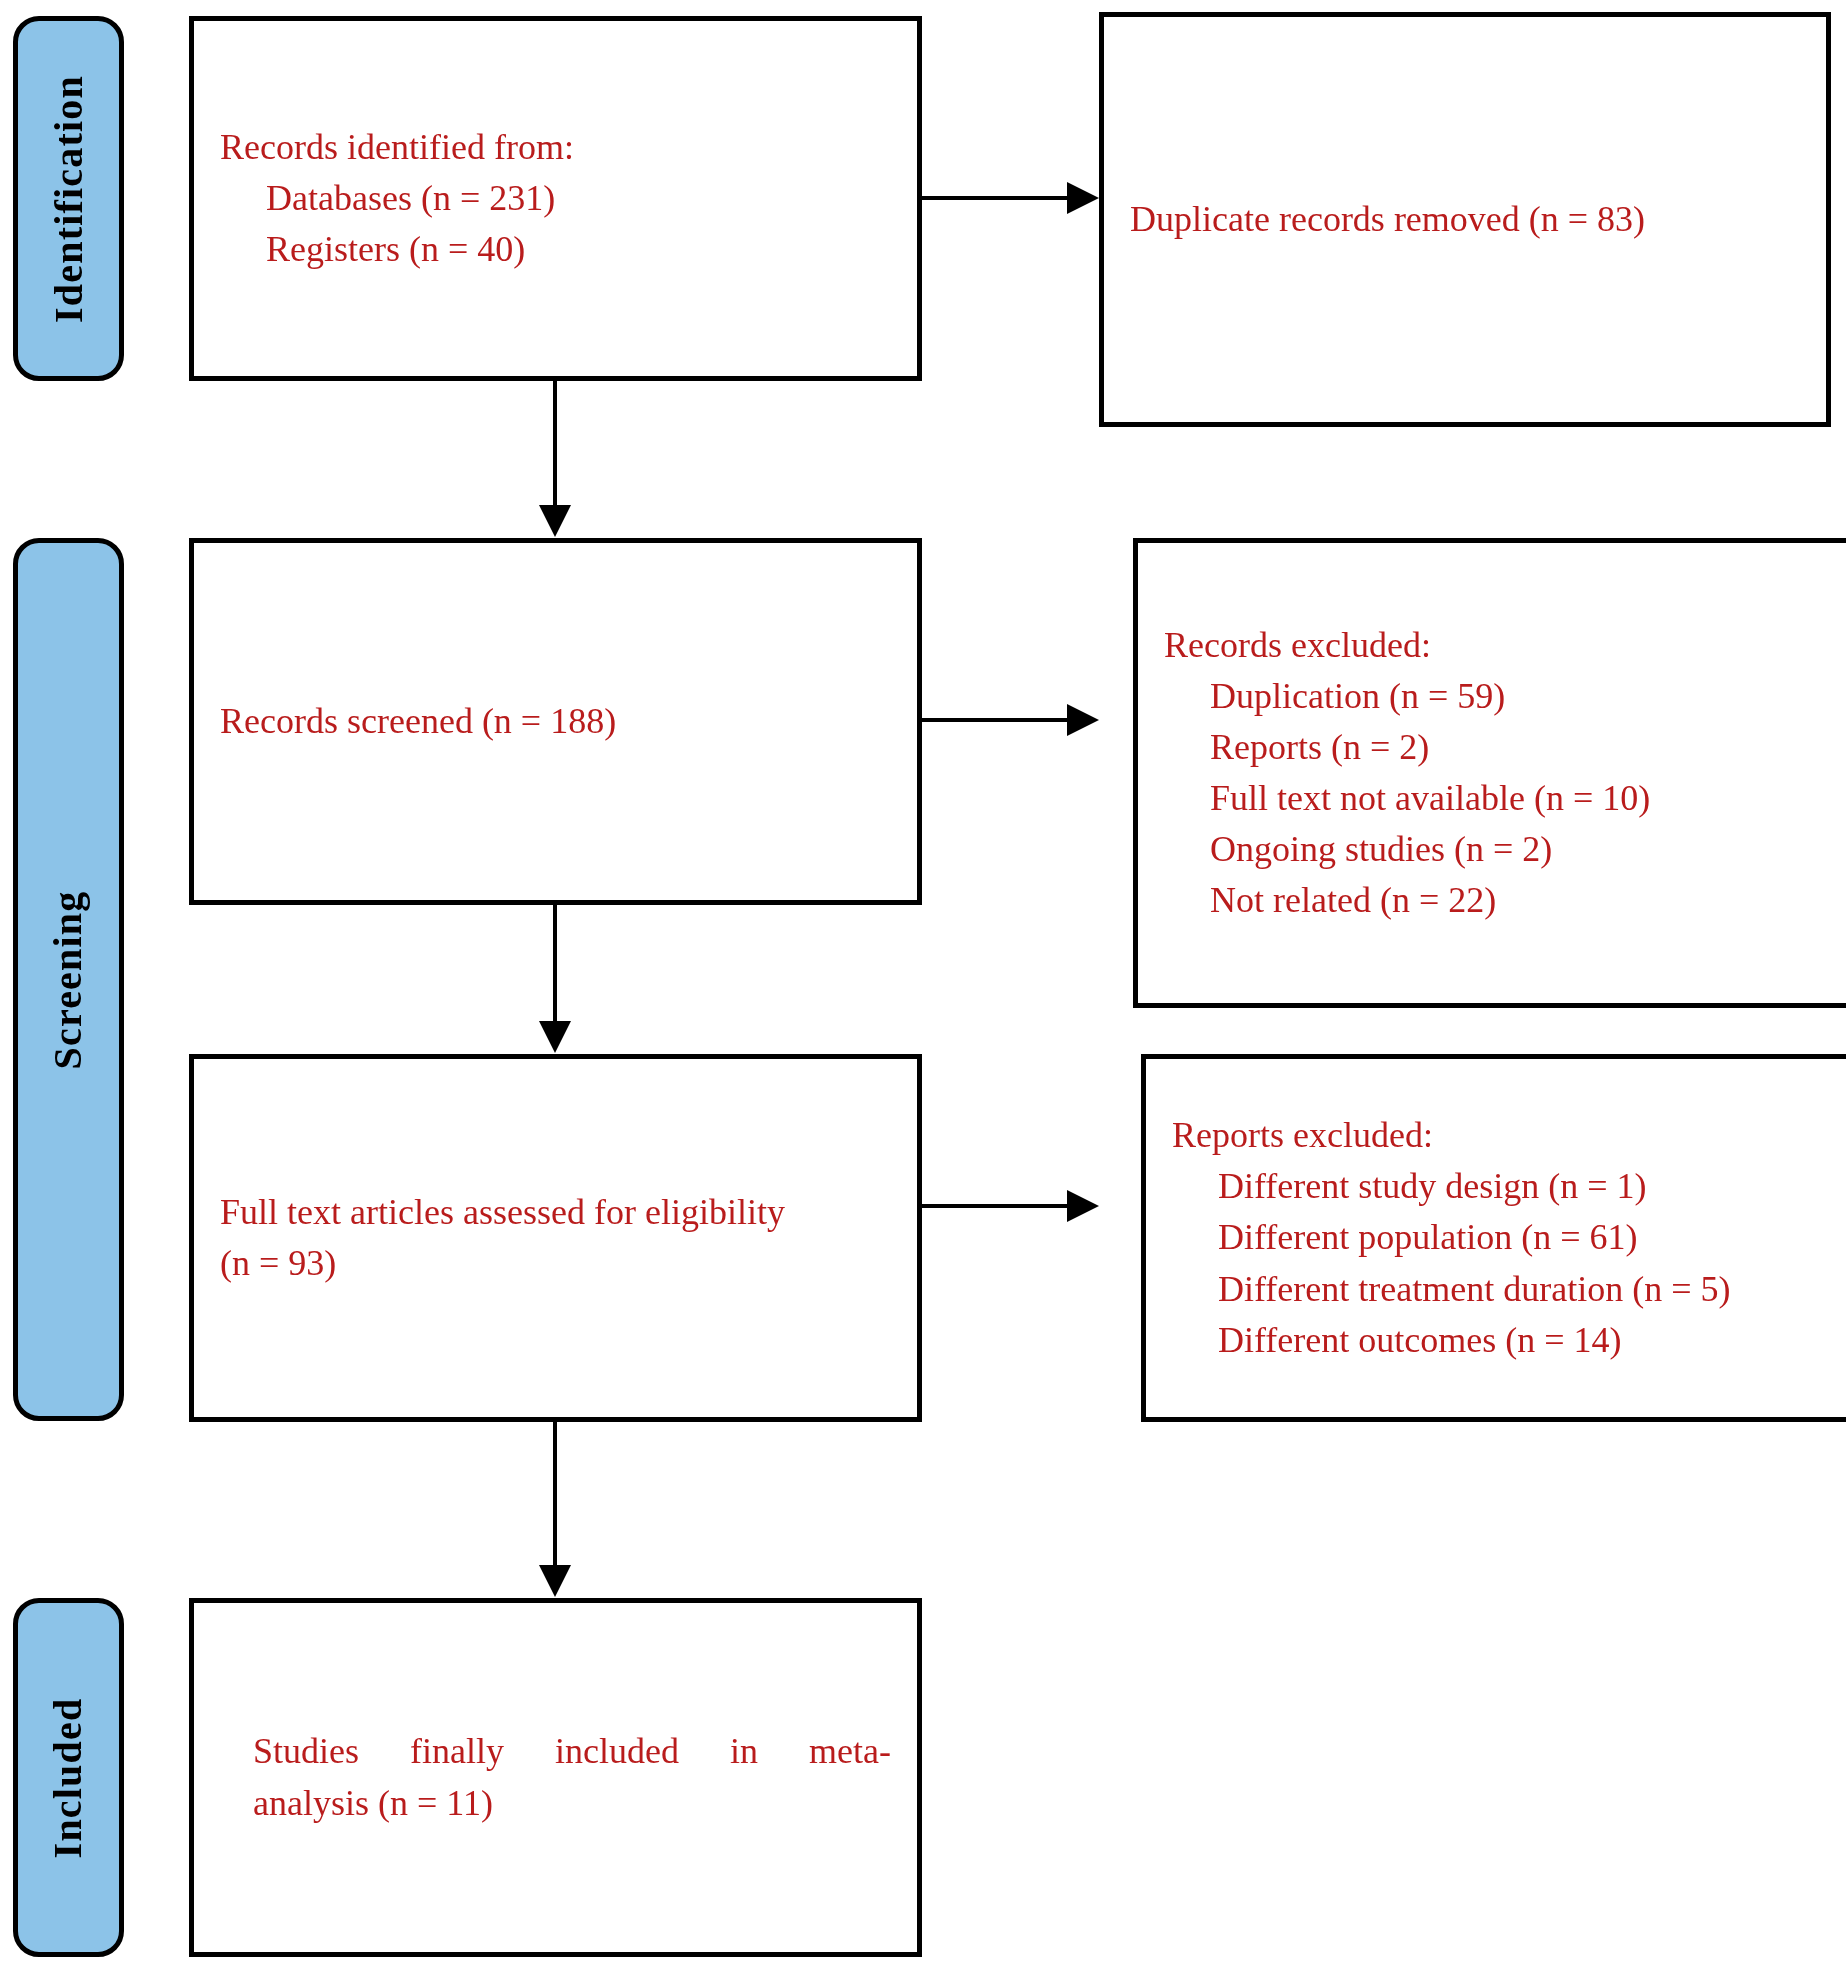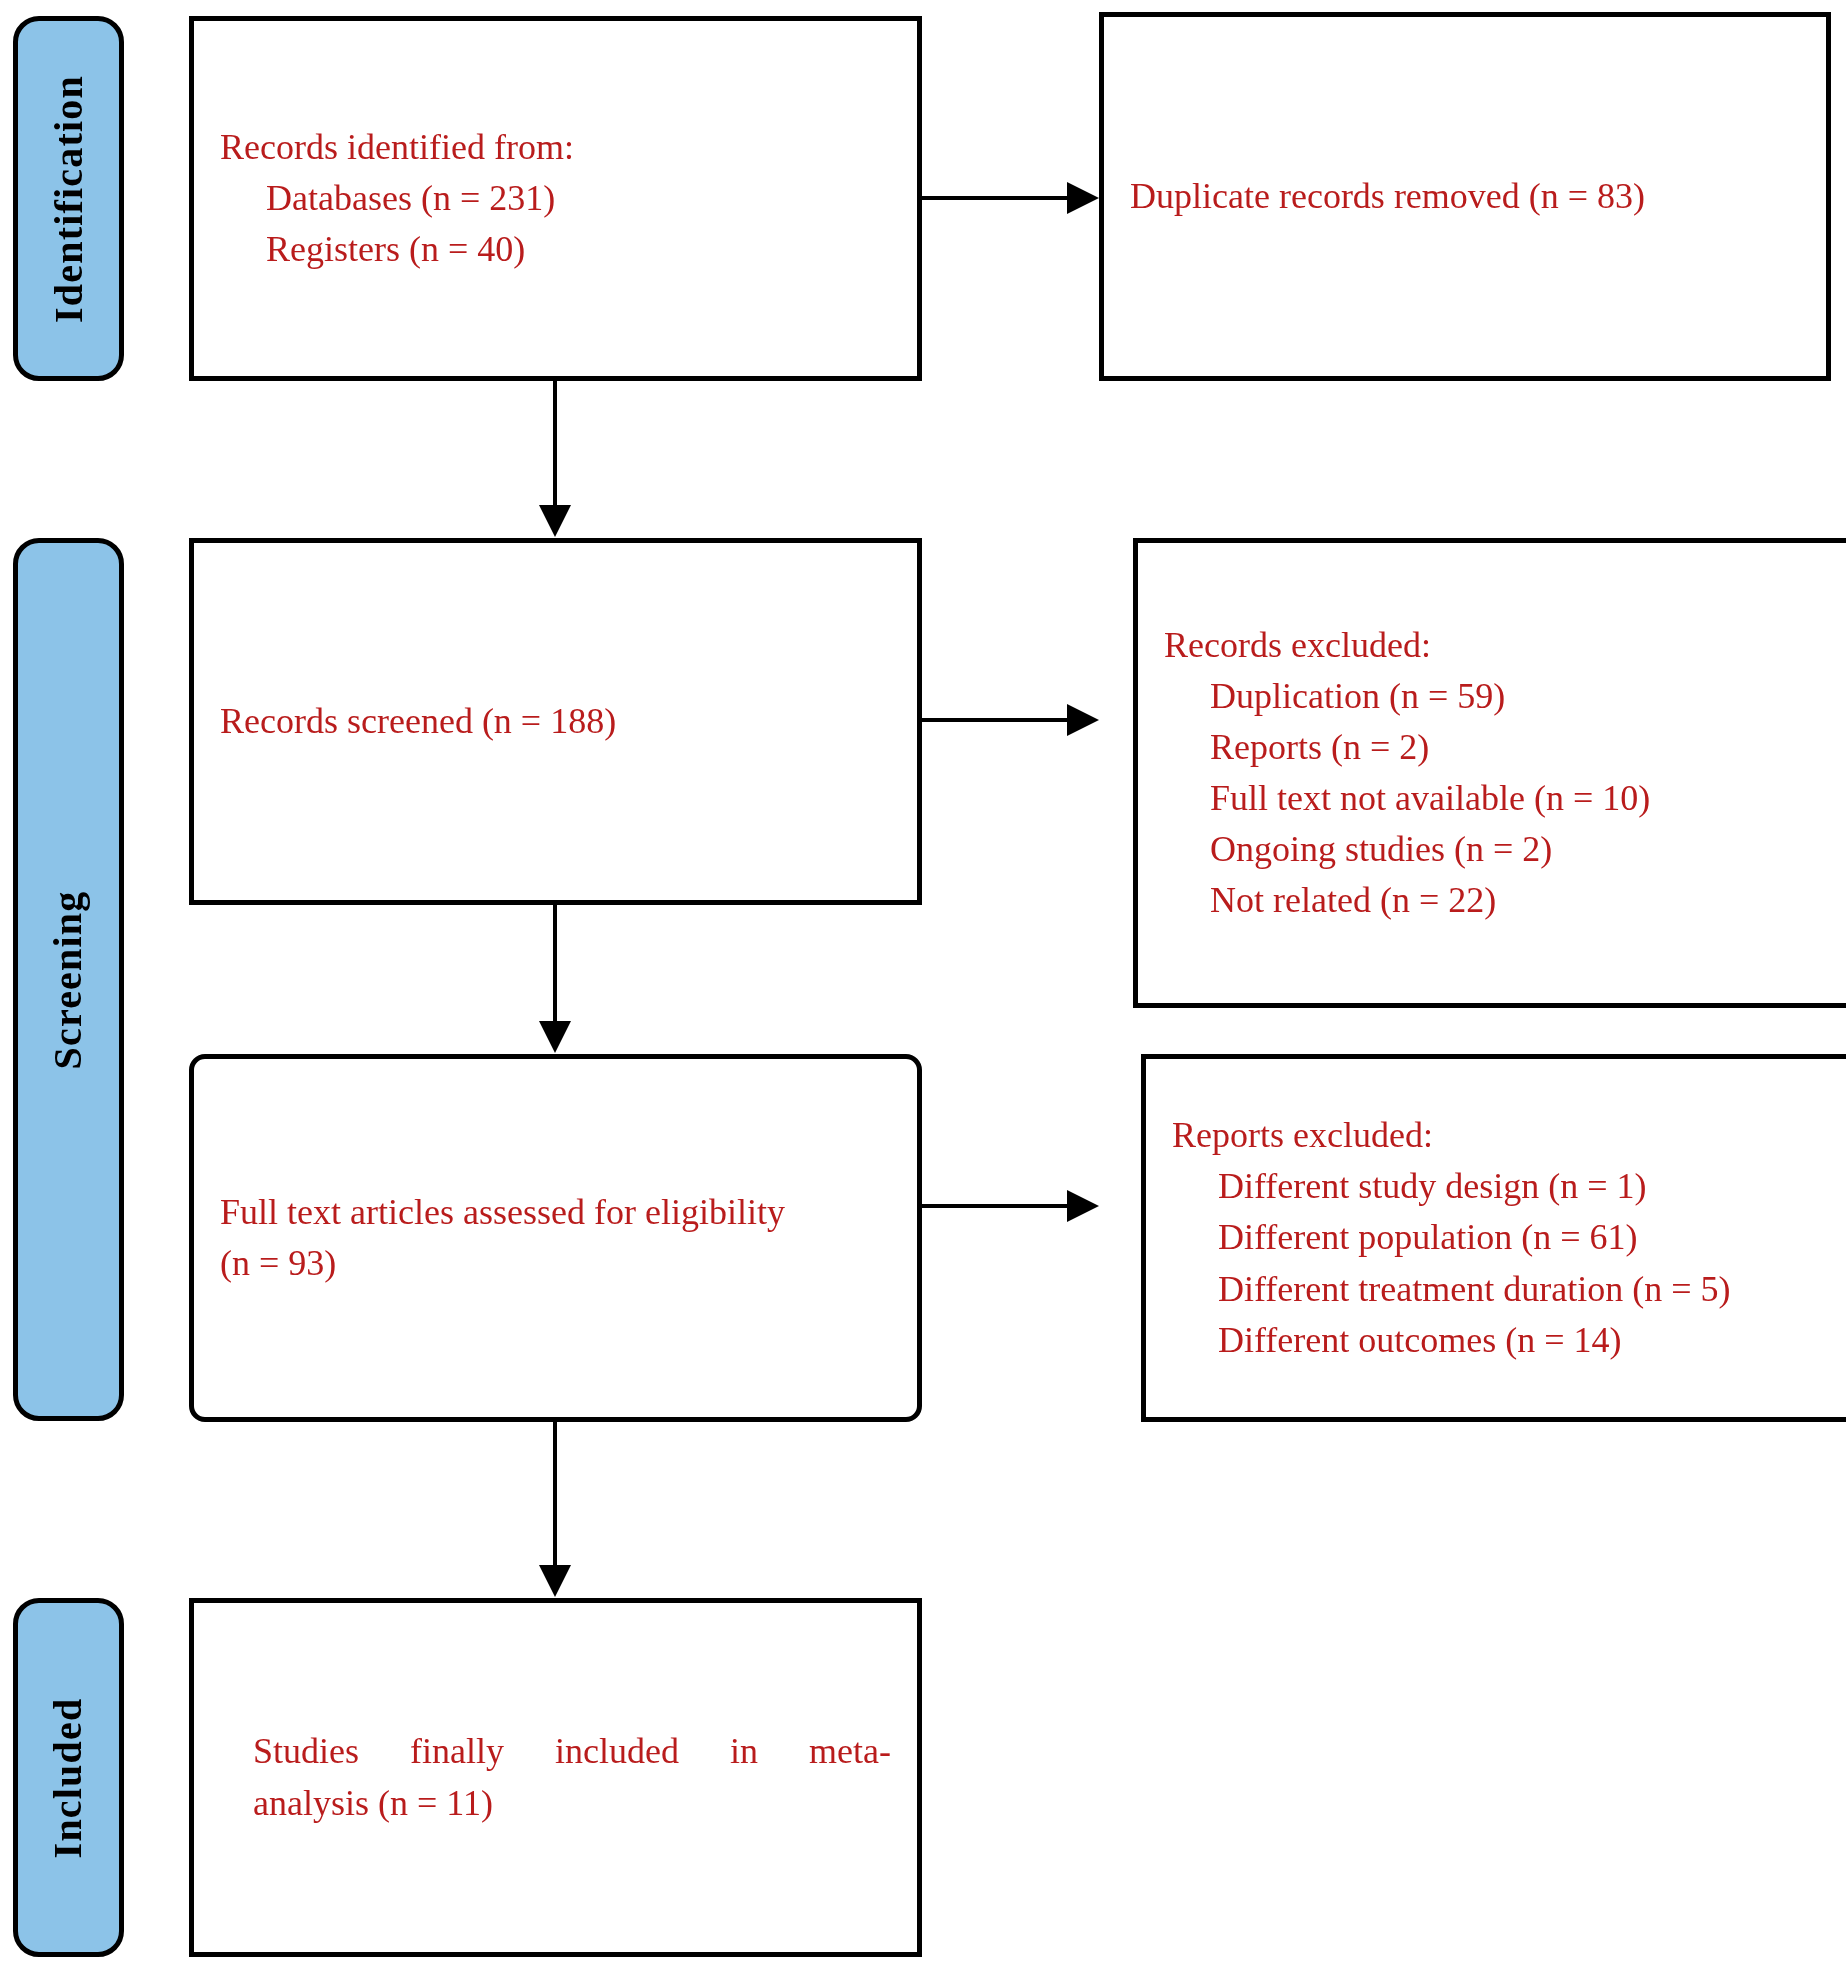--- a/index.html
+++ b/index.html
@@ -122,21 +122,21 @@
   </div>
 
   <div class="flow-box" style="left:189px; top:16px; width:733px; height:365px;">
     <div class="box-inner">
       <div class="box-line">Records identified from:</div>
       <div class="box-line indent">Databases (n = 231)</div>
       <div class="box-line indent">Registers (n = 40)</div>
     </div>
   </div>
 
-  <div class="flow-box" style="left:1099px; top:11.7px; width:732px; height:369px;">
+  <div class="flow-box" style="left:1099px; top:11.7px; width:732px; height:415px;">
     <div class="box-inner">
       <div class="box-line">Duplicate records removed (n = 83)</div>
     </div>
   </div>
 
   <div class="conn" style="left:922px; top:196px; width:176px; height:4.1px;">
     <div class="conn-line-h" style="left:0; top:0; width:151px;"></div>
     <div class="arrow-right" style="left:145px; top:-14px;"></div>
   </div>
 
@@ -165,21 +165,21 @@
   <div class="conn" style="left:922px; top:718px; width:176px; height:4.1px;">
     <div class="conn-line-h" style="left:0; top:0; width:151px;"></div>
     <div class="arrow-right" style="left:145px; top:-14px;"></div>
   </div>
 
   <div class="conn" style="left:553px; top:905px; width:4.1px; height:149px;">
     <div class="conn-line-v" style="left:0; top:0; height:121px;"></div>
     <div class="arrow-down" style="left:-14px; top:116px;"></div>
   </div>
 
-  <div class="flow-box" style="left:189px; top:1054px; width:733px; height:368px;border-radius:16px;">
+  <div class="flow-box" style="left:189px; top:1054px; width:733px; height:368px;">
     <div class="box-inner">
       <div class="box-line wrap">Full text articles assessed for eligibility</div>
       <div class="box-line wrap">(n = 93)</div>
     </div>
   </div>
 
   <div class="flow-box" style="left:1099px; top:1054px; width:732px; height:368px;margin-left:42px;">
     <div class="box-inner">
       <div class="box-line">Reports excluded:</div>
       <div class="box-line indent">Different study design (n = 1)</div>

